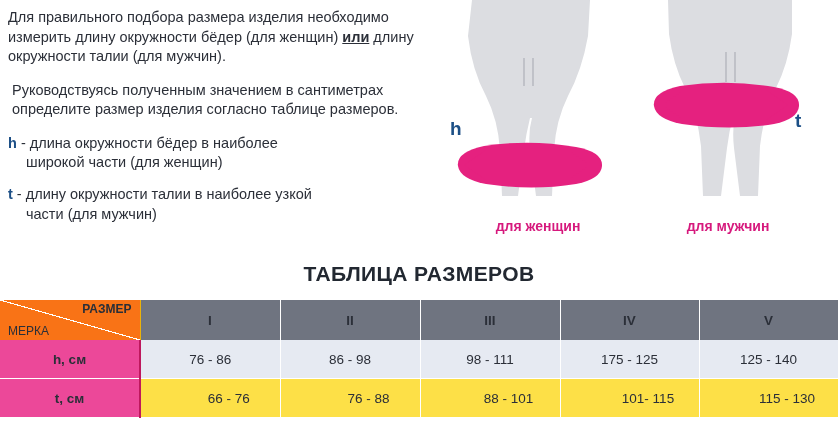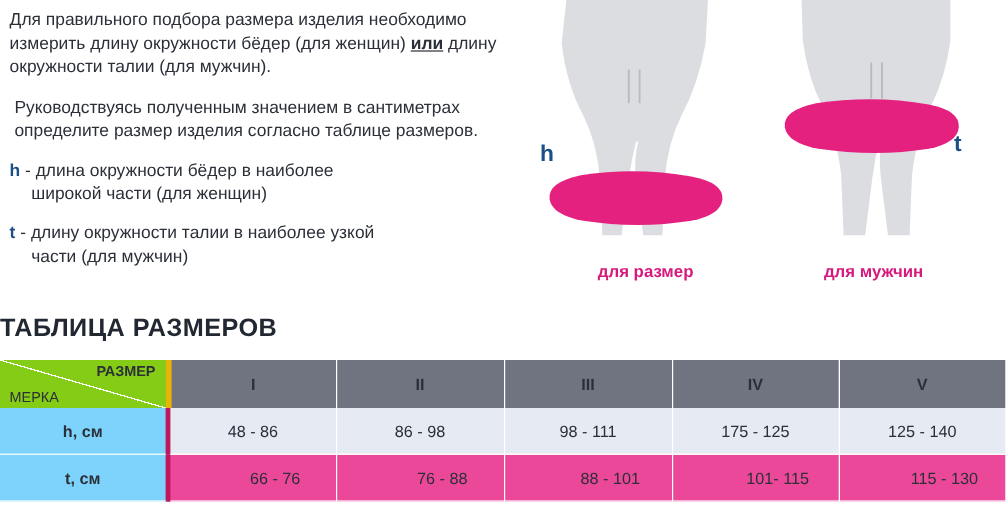--- a/index.html
+++ b/index.html
@@ -81,20 +81,21 @@
   }
   .fig-letter.h { left: 450px; top: 118px; }
   .fig-letter.t { left: 795px; top: 110px; }
 
   
   .table-title {
     position: absolute;
     left: 0;
     top: 262px;
     width: 838px;
+    text-align: center;
     font-size: 21px;
     font-weight: bold;
     letter-spacing: 0.4px;
     color: #222831;
   }
 
   
   .size-table {
     position: absolute;
     left: 0;
@@ -112,25 +113,25 @@
   }
   .hdr-cell {
     background: #6f7480;
     color: #ffffff;
     font-weight: bold;
     height: 40px;
     font-size: 14px;
     border-right: 1px solid #ffffff;
   }
   .corner-cell {
-    background: #84cc16;
+    background: #f97316;
     color: #ffffff;
     position: relative;
     height: 40px;
-    border-right: 5px solid #eab308;
+    border-right: 1px solid #eab308;
     padding: 0;
   }
   .corner-cell .diag {
     position: absolute;
     left: 0; top: 0; right: 0; bottom: 0;
     background: linear-gradient(to top right, transparent 0 49.3%, #ffffff 49.3% 50.7%, transparent 50.7% 100%);
     pointer-events: none;
   }
   .corner-cell .lbl-size {
     position: absolute;
@@ -140,35 +141,35 @@
     font-weight: bold;
   }
   .corner-cell .lbl-measure {
     position: absolute;
     left: 8px;
     bottom: 2px;
     font-size: 12px;
     font-weight: normal;
   }
   .row-label {
-    background: #7dd3fc;
+    background: #ec4899;
     font-weight: bold;
     height: 38px;
-    border-right: 4px solid #be185d;
+    border-right: 2px solid #be185d;
     border-bottom: 1px solid #ffffff;
     color: #2b2f38;
   }
   .val-cell {
     background: #e6eaf2;
     height: 38px;
     border-right: 1px solid #ffffff;
     border-bottom: 1px solid #ffffff;
   }
   .val-cell.alt {
-    background: #ec4899;
+    background: #fde047;
     padding-left: 37px;
   }
 </style>
 </head>
 <body>
 
 <div class="page">
 
   <div class="text-col">
     <p class="para"><span>Для правильного подбора размера изделия необходимо измерить длину окружности бёдер (для женщин) </span><span class="bold">или</span><span> длину окружности талии (для мужчин).</span></p>
@@ -205,21 +206,21 @@
         <path d="M214 106 Q212 92 240 86 Q288 79 334 87 Q360 92 359 106 Q358 119 334 124 Q290 131 242 124 Q216 119 214 106 Z" fill="#e5217f"></path>
         <path d="M326 98 L326 90 L348 105 L326 120 L326 112 L284 112 L284 98 Z" fill="#e5217f"></path>
         <path d="M244 98 L244 90 L222 105 L244 120 L244 112 L286 112 L286 98 Z" fill="#e5217f"></path>
       </g>
     </svg>
   </div>
 
   <div class="fig-letter h">h</div>
   <div class="fig-letter t">t</div>
 
-  <div class="fig-caption left">для размер</div>
+  <div class="fig-caption left">для женщин</div>
   <div class="fig-caption right">для мужчин</div>
 
   <div class="table-title">ТАБЛИЦА РАЗМЕРОВ</div>
 
   <table class="size-table">
     <colgroup>
       <col style="width:140px">
       <col style="width:140px">
       <col style="width:140px">
       <col style="width:140px">
@@ -234,21 +235,21 @@
           <span class="lbl-measure">МЕРКА</span>
         </td>
         <td class="hdr-cell">I</td>
         <td class="hdr-cell">II</td>
         <td class="hdr-cell">III</td>
         <td class="hdr-cell">IV</td>
         <td class="hdr-cell">V</td>
       </tr>
       <tr>
         <td class="row-label">h, см</td>
-        <td class="val-cell">48 - 86</td>
+        <td class="val-cell">76 - 86</td>
         <td class="val-cell">86 - 98</td>
         <td class="val-cell">98 - 111</td>
         <td class="val-cell">175 - 125</td>
         <td class="val-cell">125 - 140</td>
       </tr>
       <tr>
         <td class="row-label">t, см</td>
         <td class="val-cell alt">66 - 76</td>
         <td class="val-cell alt">76 - 88</td>
         <td class="val-cell alt">88 - 101</td>

